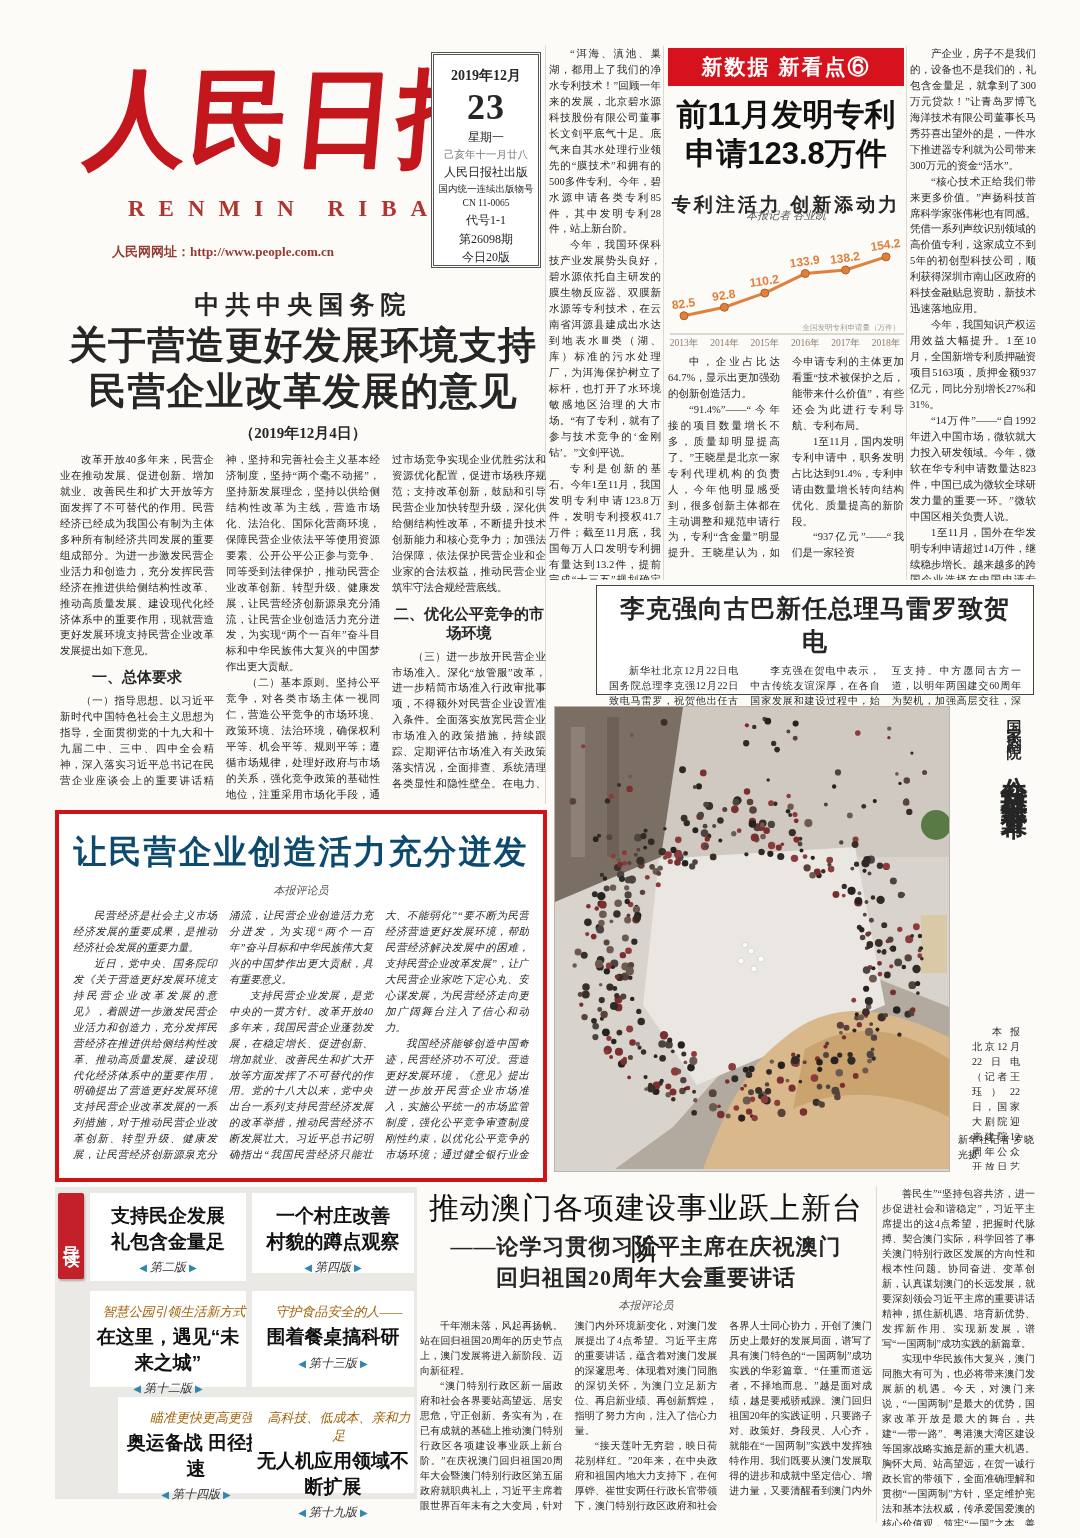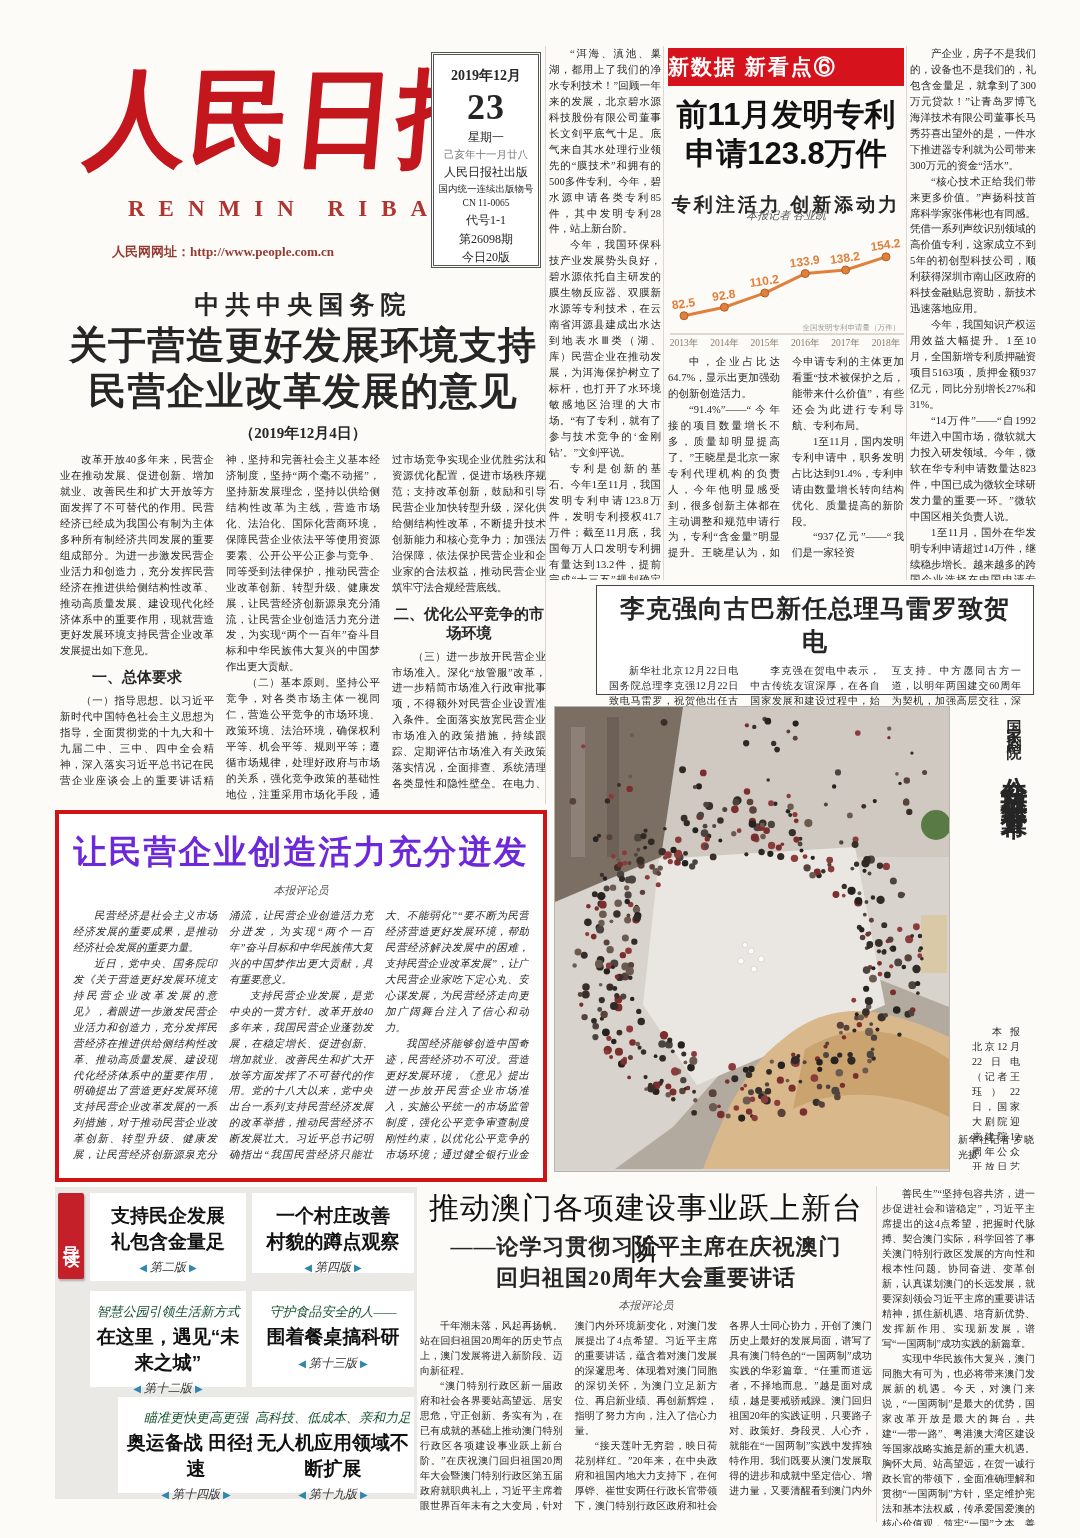--- a/index.html
+++ b/index.html
@@ -31,50 +31,50 @@
   .cols2{column-count:2;column-gap:12px;}
   .kai{font-style:italic;}
 
   
   .doc-kicker{font-size:25px;font-weight:700;text-align:center;letter-spacing:6px;}
   .doc-head{font-size:38px;font-weight:900;text-align:center;line-height:1.22;letter-spacing:1px;}
   .doc-date{font-size:15px;font-weight:700;text-align:center;}
 
   
   .banner{background:#d6131c;color:#fff;font-family:"Liberation Sans",sans-serif;
-          font-weight:700;font-size:21px;line-height:38px;letter-spacing:2px;}
+          font-weight:700;font-size:21px;text-align:center;line-height:38px;letter-spacing:2px;}
   .pat-head{font-family:Liberation Sans, sans-serif;font-weight:900;font-size:31px;
             text-align:center;line-height:1.25;color:#111;}
   .pat-sub{font-family:"Liberation Sans",sans-serif;font-weight:700;font-size:19px;
            text-align:center;letter-spacing:3px;}
   .byline{font-size:11px;color:#555;text-align:center;font-style:italic;}
 
   
   .box-thin{border:1px solid #444;background:#fff;}
   .lkq-head{font-size:25px;font-weight:900;text-align:center;letter-spacing:1px;}
 
   
   .redbox{border:4px solid #cf1418;background:#fff;}
   .ed-head{font-family:"Liberation Sans",sans-serif;font-weight:900;font-size:33px;
-           text-align:center;letter-spacing:2px;color:#6d28d9;}
+           text-align:center;letter-spacing:2px;color:#0c4a6e;}
 
   
   .vhead{writing-mode:vertical-rl;text-orientation:upright;}
   .ps-kicker{font-size:15px;font-weight:700;letter-spacing:6px;}
   .ps-head{font-family:"Liberation Sans",sans-serif;font-size:27px;font-weight:900;letter-spacing:4px;}
   .caption{font-size:10px;line-height:1.5;text-align:justify;}
   .caption p{margin:14px;text-indent:2em;}
 
   
   .daodu-bg{background:#ebe9e6;}
   .ribbon{background:#c3202a;color:#fff;writing-mode:vertical-rl;text-orientation:upright;
           font-size:17px;font-weight:700;text-align:center;letter-spacing:4px;
           border-radius:2px;box-shadow:1px 2px 2px rgba(0,0,0,.25);}
   .daodu-box{position:absolute;background:#fff;text-align:center;padding-top:10px;box-sizing:border-box;}
-  .daodu-box .kick{font-size:13px;font-style:italic;margin:2px 0 3px;color:#14532d;}
+  .daodu-box .kick{font-size:13px;font-style:italic;margin:2px 0 3px;color:#a16207;padding-left:12px;}
   .daodu-box .big{font-family:"Liberation Sans",sans-serif;font-weight:900;font-size:19px;
                   line-height:1.35;color:#111;}
   .daodu-box .nav{margin-top:5px;font-size:12px;font-style:italic;color:#333;}
   .daodu-box .nav .arr{color:#2f86ae;font-style:normal;font-size:10px;}
 
   
   .mc-head{font-family:"Liberation Sans",sans-serif;font-weight:400;font-size:30px;
            text-align:center;letter-spacing:1px;color:#111;}
   .mc-sub{font-size:22px;font-weight:700;text-align:center;letter-spacing:1px;}
   .bt10{font-size:10px;line-height:1.5;}
@@ -96,21 +96,21 @@
     <div>人民日报社出版</div>
     <div class="tiny">国内统一连续出版物号</div>
     <div class="tiny">CN 11-0065</div>
     <div>代号1-1</div>
     <div>第26098期</div>
     <div>今日20版</div>
   </div>
 
   <div class="abs bt" style="left:549px;top:46px;width:112px;height:534px;">
       <p>“洱海、滇池、巢湖，都用上了我们的净水专利技术！”回顾一年来的发展，北京碧水源科技股份有限公司董事长文剑平底气十足。底气来自其水处理行业领先的“膜技术”和拥有的500多件专利。今年，碧水源申请各类专利85件，其中发明专利28件，站上新台阶。</p>
-      <p>今年，我国环保科技产业发展势头良好，碧水源依托自主研发的膜生物反应器、双膜新水源等专利技术，在云南省洱源县建成出水达到地表水Ⅲ类（湖、库）民营企业在推动发展，为洱海保护树立了标杆，也打开了水环境敏感地区治理的大市场。“有了专利，就有了参与技术竞争的‘金刚钻’。”文剑平说。</p>
+      <p>今年，我国环保科技产业发展势头良好，碧水源依托自主研发的膜生物反应器、双膜新水源等专利技术，在云南省洱源县建成出水达到地表水Ⅲ类（湖、库）标准的污水处理厂，为洱海保护树立了标杆，也打开了水环境敏感地区治理的大市场。“有了专利，就有了参与技术竞争的‘金刚钻’。”文剑平说。</p>
       <p>专利是创新的基石。今年1至11月，我国发明专利申请123.8万件，发明专利授权41.7万件；截至11月底，我国每万人口发明专利拥有量达到13.2件，提前完成“十三五”规划确定的12件的目标。</p>
     </div>
 
   <div class="abs banner" style="left:668px;top:48px;width:236px;height:38px;">新数据 新看点⑥</div>
   <div class="abs pat-head" style="left:668px;top:96px;width:236px;">
     <div>前11月发明专利</div>
     <div>申请123.8万件</div>
   </div>
   <div class="abs pat-sub" style="left:668px;top:192px;width:236px;">专利注活力 创新添动力</div>
   <div class="abs byline" style="left:668px;top:208px;width:236px;">本报记者 谷业凯</div>

